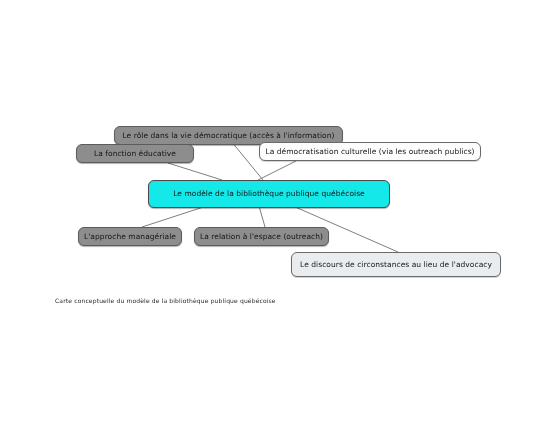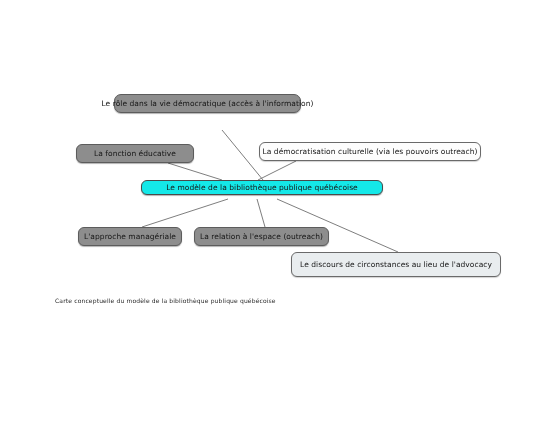--- a/index.html
+++ b/index.html
@@ -89,30 +89,30 @@
   <svg id="edges" viewBox="0 0 550 425" width="550" height="425">
       <line x1="222" y1="130" x2="263" y2="180" stroke="#6f6f6f" stroke-width="0.9" shape-rendering="geometricPrecision"></line>
       <line x1="168" y1="163" x2="222" y2="180" stroke="#6f6f6f" stroke-width="0.9" shape-rendering="geometricPrecision"></line>
       <line x1="296" y1="161" x2="258" y2="180" stroke="#6f6f6f" stroke-width="0.9" shape-rendering="geometricPrecision"></line>
       <line x1="228" y1="199" x2="142" y2="227" stroke="#6f6f6f" stroke-width="0.9" shape-rendering="geometricPrecision"></line>
       <line x1="257" y1="199" x2="265" y2="227" stroke="#6f6f6f" stroke-width="0.9" shape-rendering="geometricPrecision"></line>
       <line x1="277" y1="199" x2="398" y2="252" stroke="#6f6f6f" stroke-width="0.9" shape-rendering="geometricPrecision"></line>
     </svg>
 
   <div id="nodes-layer">
-      <div class="node fill-gray" style="left: 114px; top: 94px; width: 187px; height: 19px; border-radius: 7px;">
+      <div class="node fill-gray" style="left: 114px; top: 126px; width: 229px; height: 19px;">
         <span class="node-label">Le rôle dans la vie démocratique (accès à l'information)</span>
       </div>
       <div class="node fill-gray" style="left: 76px; top: 144px; width: 118px; height: 19px;">
         <span class="node-label">La fonction éducative</span>
       </div>
       <div class="node fill-white" style="left: 259px; top: 142px; width: 222px; height: 19px;">
-        <span class="node-label">La démocratisation culturelle (via les pouvoirs outreach)</span>
+        <span class="node-label">La démocratisation culturelle (via les outreach publics)</span>
       </div>
-      <div class="node fill-cyan" style="left: 141px; top: 180px; width: 242px; height: 15px; justify-content: center;">
+      <div class="node fill-cyan" style="left: 148px; top: 180px; width: 242px; height: 28px; justify-content: center;">
         <span class="node-label">Le modèle de la bibliothèque publique québécoise</span>
       </div>
       <div class="node fill-gray" style="left: 78px; top: 227px; width: 104px; height: 19px;">
         <span class="node-label">L'approche managériale</span>
       </div>
       <div class="node fill-gray" style="left: 194px; top: 227px; width: 135px; height: 19px;">
         <span class="node-label">La relation à l'espace (outreach)</span>
       </div>
       <div class="node fill-pale" style="left: 291px; top: 252px; width: 210px; height: 25px;">
         <span class="node-label">Le discours de circonstances au lieu de l'advocacy</span>

